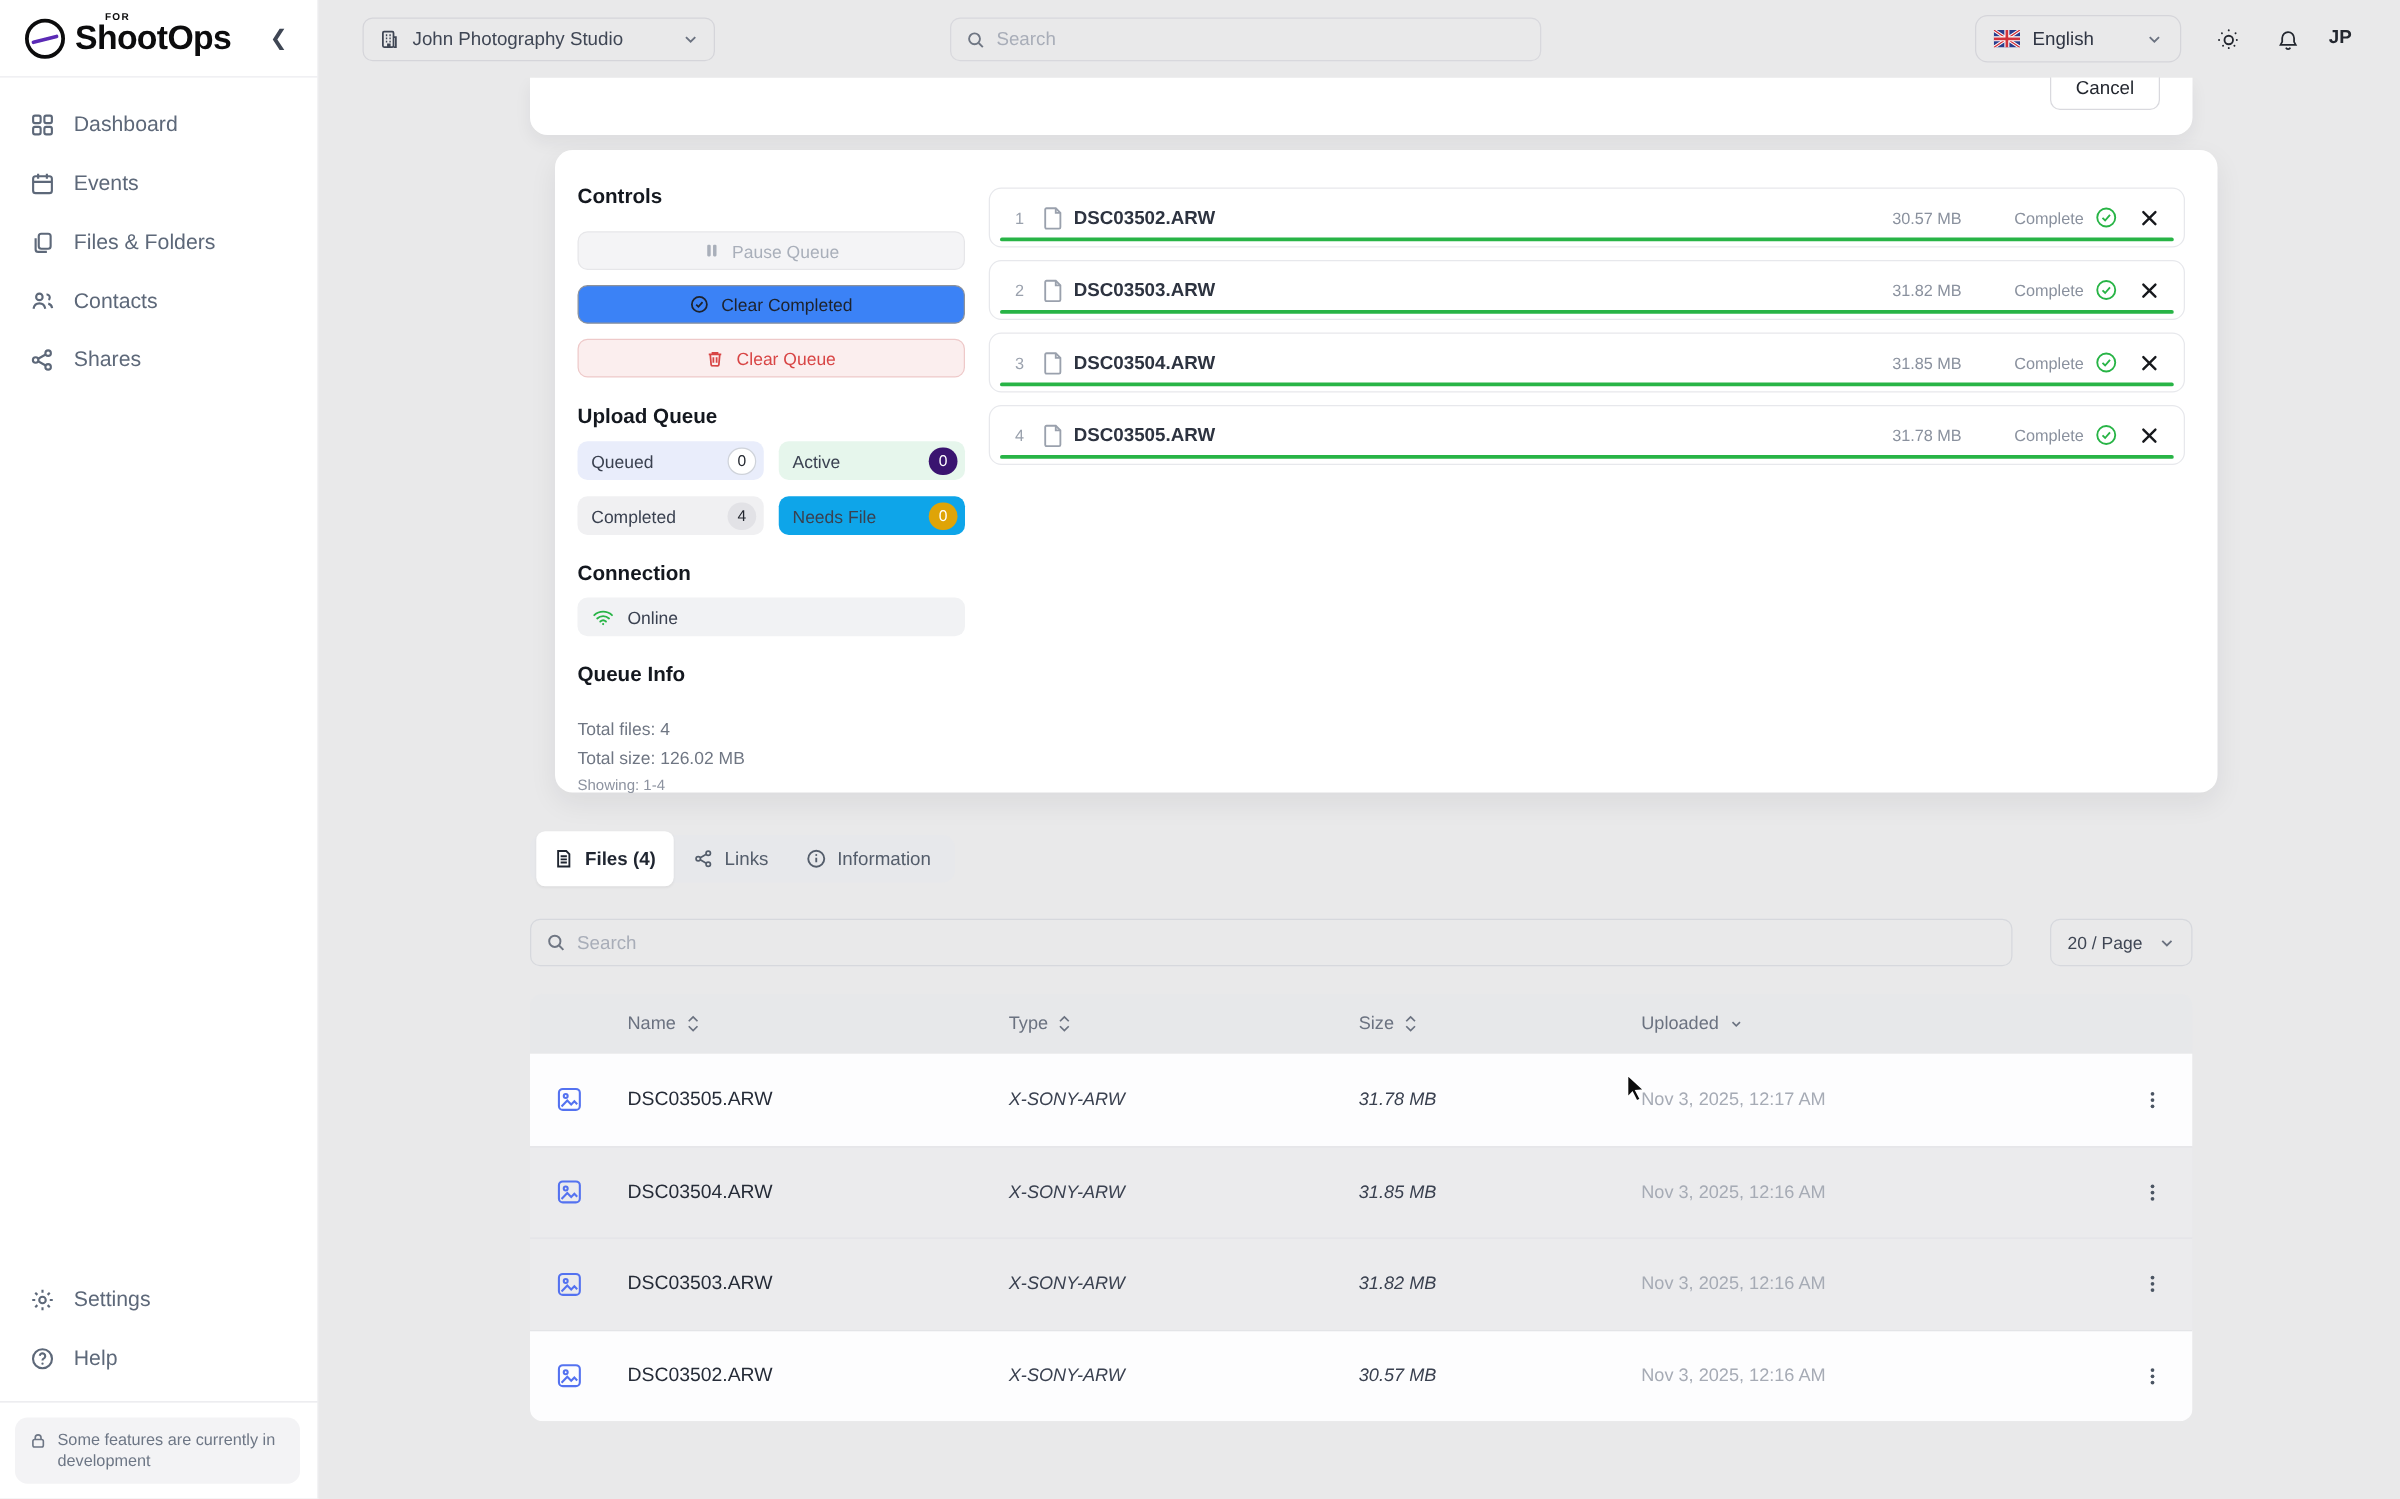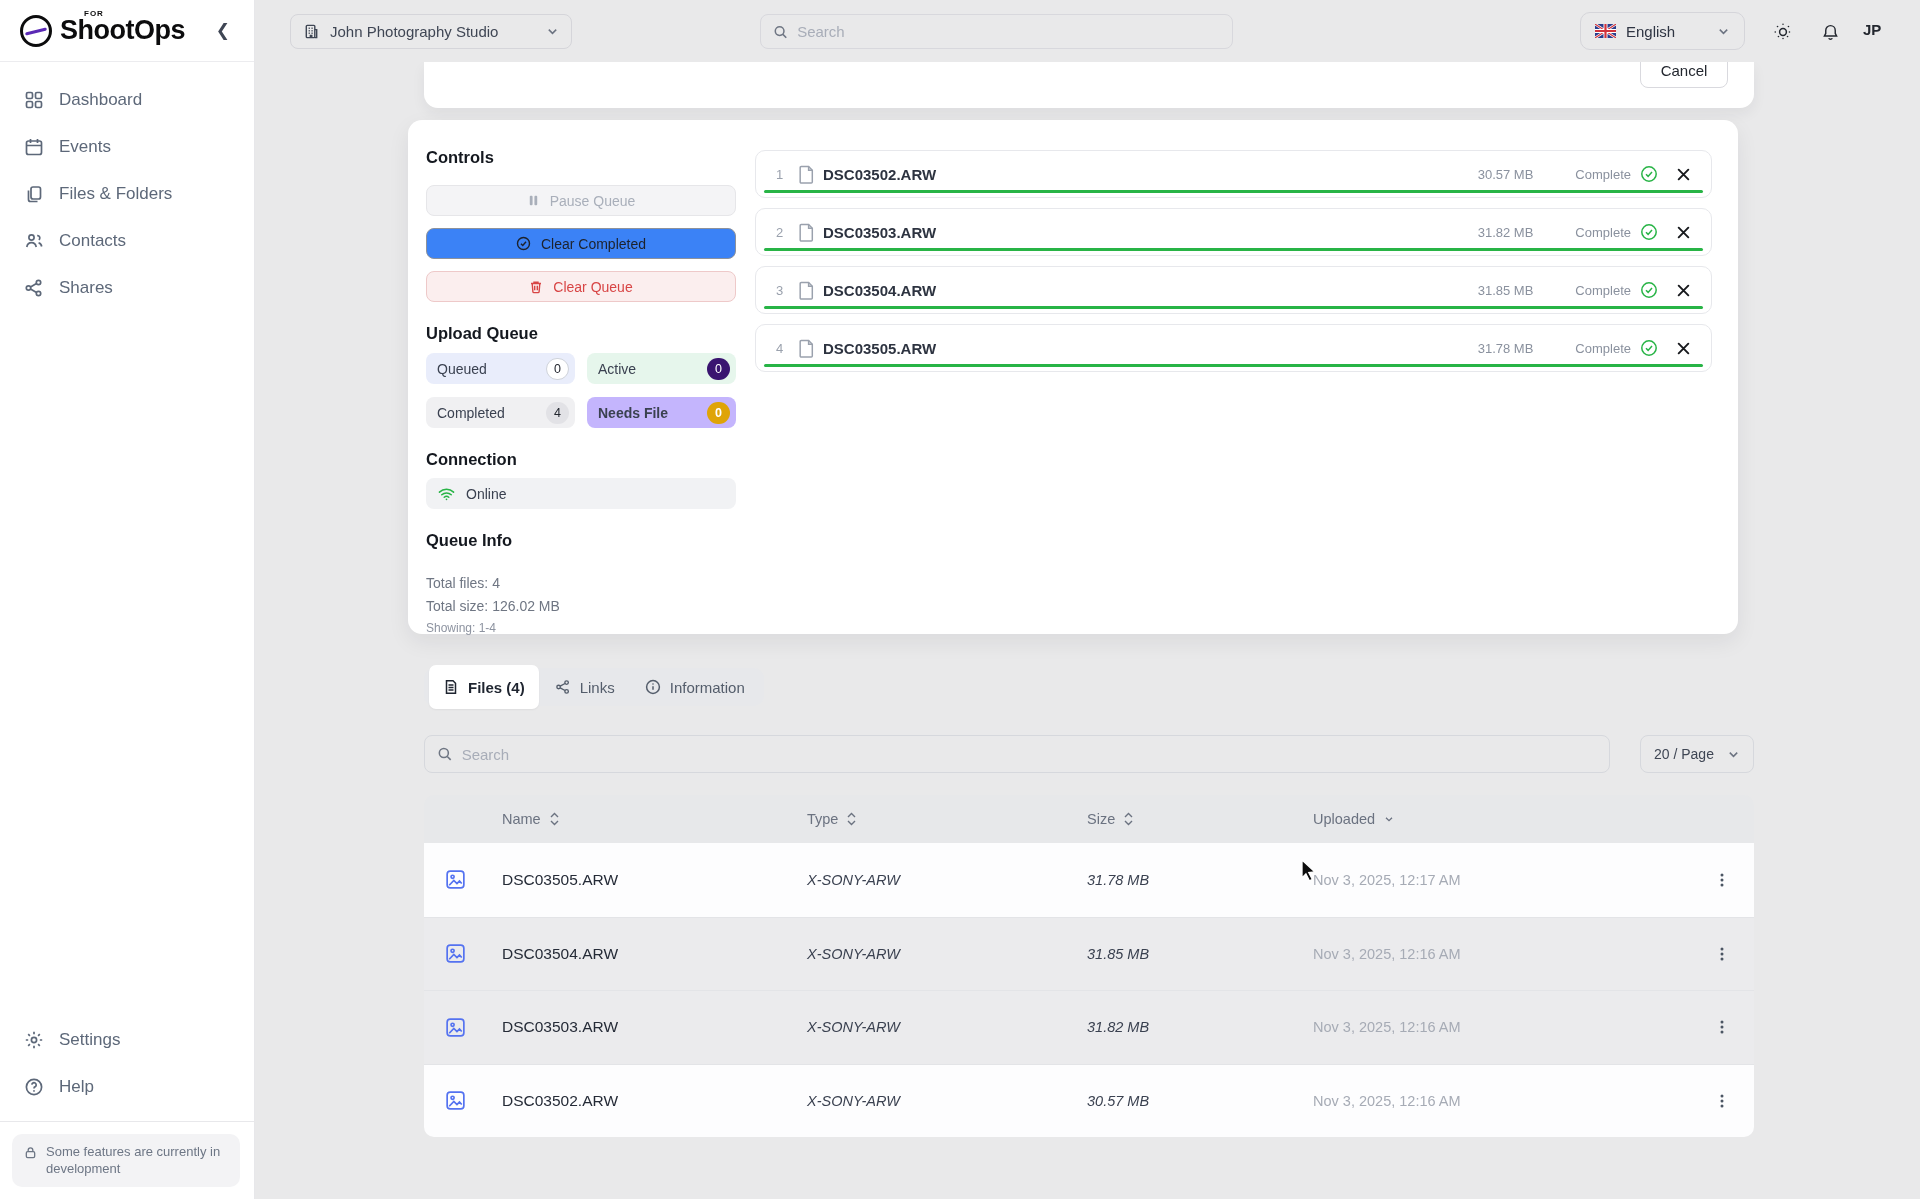--- a/index.html
+++ b/index.html
@@ -49,39 +49,39 @@
   .initials { position:absolute; left:1608px; top:21px; font-size:15px; font-weight:bold; color:#23272f; cursor:pointer; }
 
   
   .cancel-card { position:absolute; left:424px; top:62px; width:1330px; height:46px; background:#ffffff;
                  border-radius:0 0 14px 14px; box-shadow:0 6px 14px rgba(30,34,44,0.06); z-index:5; }
   .cancel-btn { position:absolute; right:26px; top:-10px; width:88px; height:36px; background:#fff;
                 border:1px solid #d9d9de; border-radius:8px; font-size:15px; color:#23272f;
                 display:flex; align-items:center; justify-content:center; cursor:pointer; }
 
   
-  .panel { position:absolute; left:408px; top:120px; width:1330px; height:514px; background:#fff;
+  .panel { position:absolute; left:444px; top:120px; width:1330px; height:514px; background:#fff;
            border-radius:14px; box-shadow:0 8px 22px rgba(30,34,44,0.07); z-index:6; display:flex; }
   .panel-left { width:347px; padding:28px 19px 0 18px; }
   .sec-title { font-size:16.5px; font-weight:bold; color:#14181f; }
   .ctl-btn { width:100%; height:31px; border-radius:8px; display:flex; align-items:center; justify-content:center;
              gap:10px; font-size:14px; cursor:pointer; border:1px solid transparent; }
   .btn-pause { margin-top:18px; background:#f4f4f6; border-color:#e6e6e9; color:#a9afba; }
   .btn-clearc { margin-top:12px; background:#3b82f6; border-color:#8d929b; color:#1d222c; }
   .btn-clearq { margin-top:12px; background:#fbeeee; border-color:#eec9c9; color:var(--red); }
   .h-upq { margin-top:22px; }
   .stats { margin-top:10px; display:grid; grid-template-columns:1fr 1fr; gap:13px 12px; }
   .stat { height:31px; border-radius:8px; display:flex; align-items:center; justify-content:space-between;
           padding:0 6px 0 11px; font-size:14px; color:#3a4150; }
   .stat .badge { min-width:23px; height:22px; border-radius:11px; display:flex; align-items:center;
                  justify-content:center; font-size:12.5px; padding:0 6px; }
   .stat-queued { background:#e9edfb; } .stat-queued .badge { background:#fff; border:1px solid #cfd3da; color:#23272f; }
   .stat-active { background:#e6f6ec; } .stat-active .badge { background:var(--purple); color:#fff; }
   .stat-completed { background:#f0f0f2; } .stat-completed .badge { background:#e2e2e6; color:#23272f; }
-  .stat-needs { background:#c4b5fd;font-weight:bold; } .stat-needs .badge { background:var(--amber); color:#fff; }
+  .stat-needs { background:#0ea5e9; } .stat-needs .badge { background:var(--amber); color:#fff; }
   .conn-box { margin-top:9px; height:31px; background:#f1f2f4; border-radius:8px; display:flex;
               align-items:center; gap:11px; padding:0 12px; font-size:14px; color:#3a4150; }
   .qi-line { font-size:14px; color:#6f7683; margin-top:7px; }
   .qi-line.first { margin-top:25px; }
   .qi-small { font-size:12px; color:#8d93a0; margin-top:7px; }
 
   .panel-right { flex:1; padding:30px 26px 0 0; }
   .q-item { position:relative; height:48px; border:1px solid #e7e8ec; border-radius:10px; margin-bottom:10px;
             display:flex; align-items:center; padding:0 20px; background:#fff; }
   .q-idx { font-size:13px; color:#9aa1ad; width:14px; }

